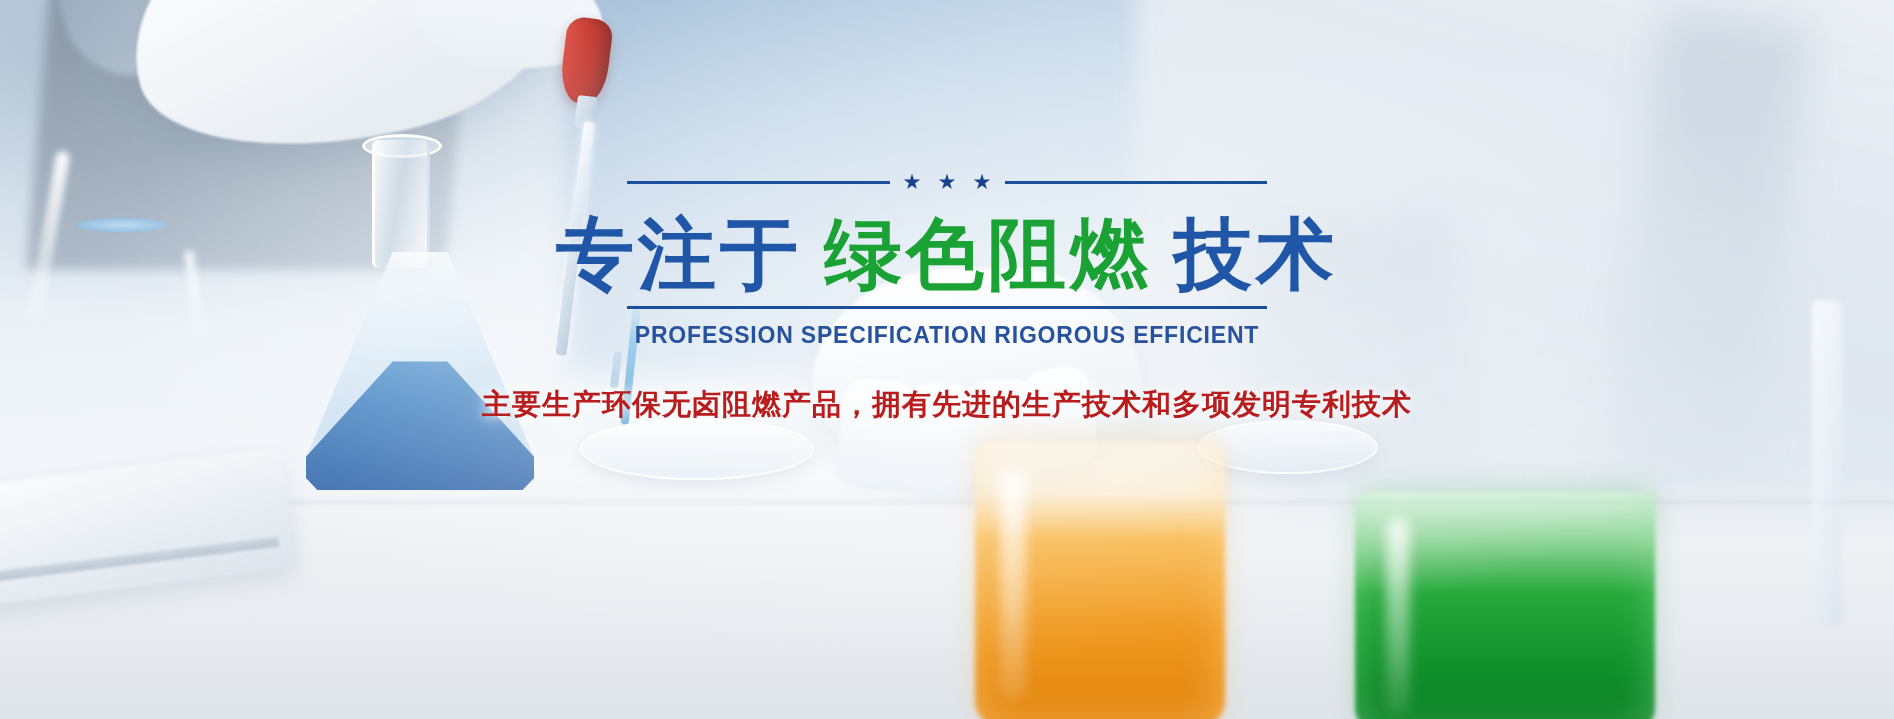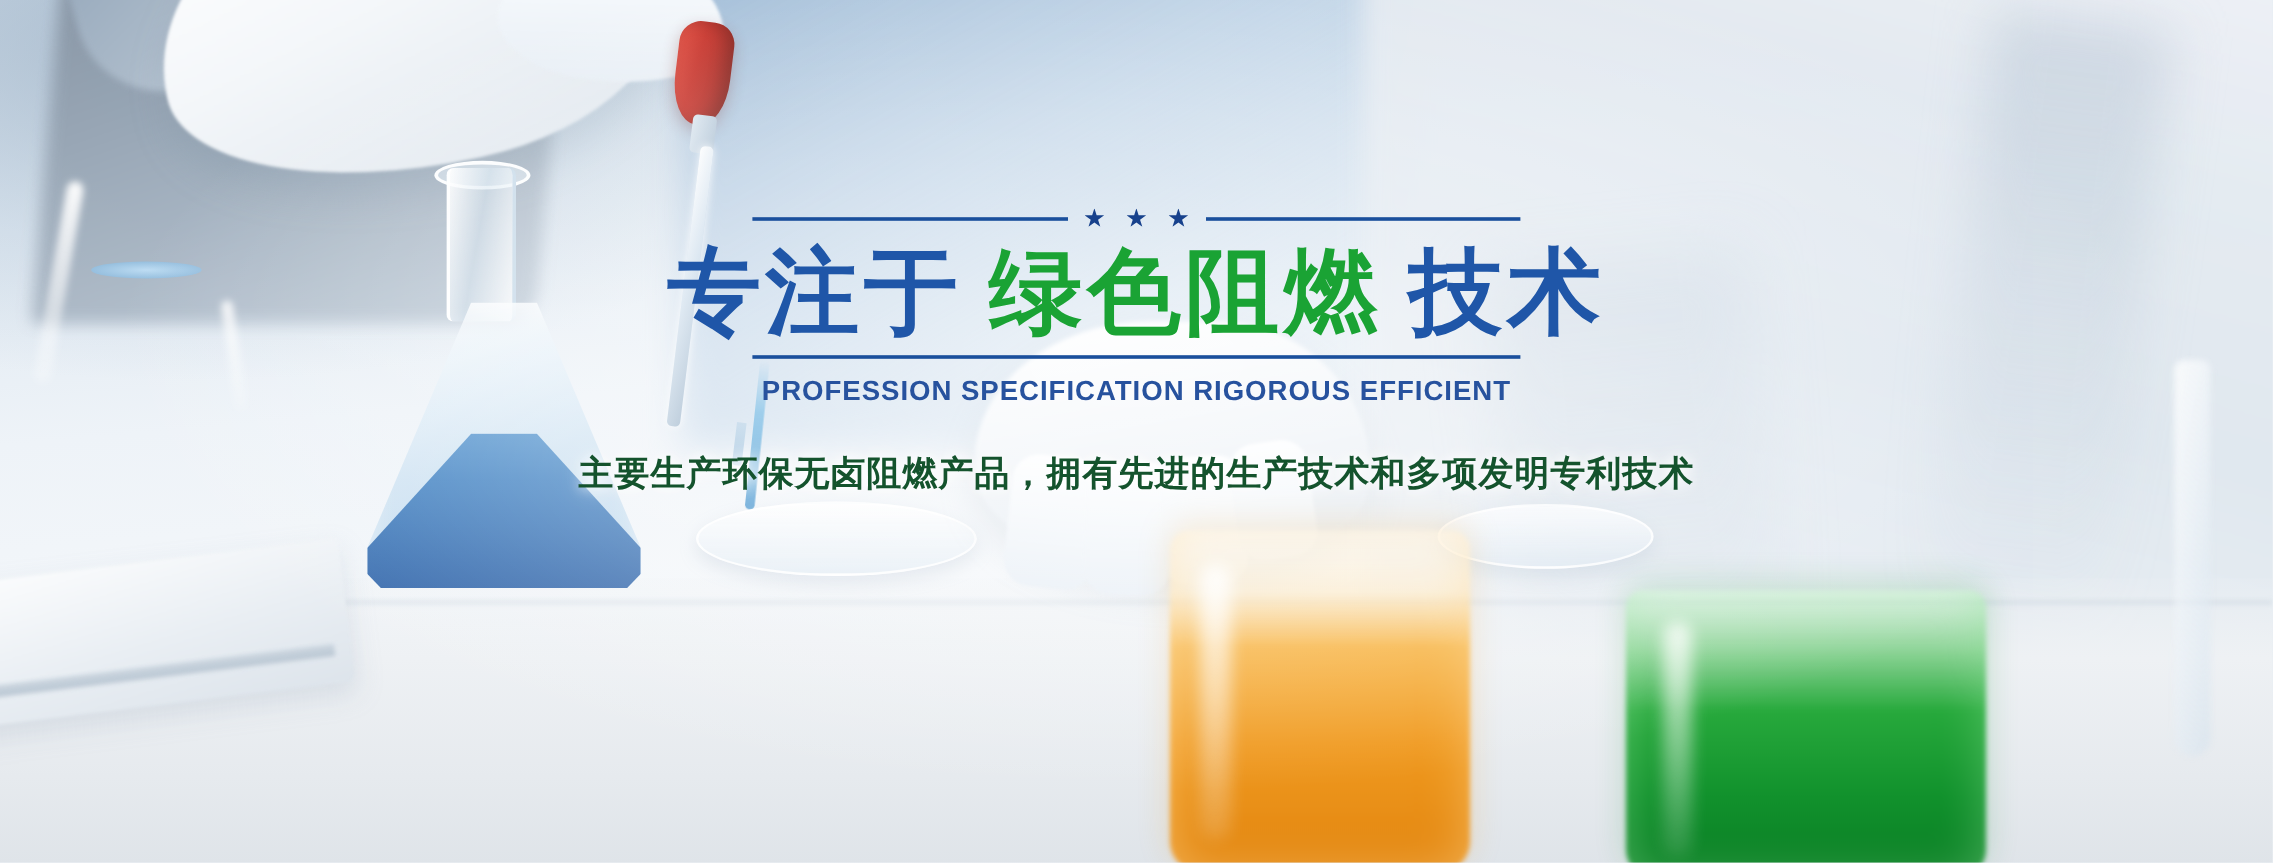--- a/index.html
+++ b/index.html
@@ -268,21 +268,21 @@
     background:#1a4f9c;
   }
   .stars{display:flex;gap:18px;align-items:center;}
   .star{
     width:17px;height:17px;background:#17418c;
     clip-path:polygon(50% 0%,61% 35%,98% 35%,68% 57%,79% 91%,50% 70%,21% 91%,32% 57%,2% 35%,39% 35%);
   }
 
   
   .headline{
-    margin-top:10px;
+    margin-top:20px;
     font-size:78px;line-height:1.08;
     font-weight:700;
     letter-spacing:4px;
     white-space:nowrap;
     font-family:"DejaVu Sans","Liberation Sans",sans-serif;
   }
   .hl-blue{color:#1f56a8;}
   .hl-green{color:#1aa334;}
   .hl-gap{display:inline-block;width:22px;}
 
@@ -295,21 +295,21 @@
   .subtitle{
     margin-top:13px;
     font-size:23px;font-weight:700;letter-spacing:.8px;
     color:#27529e;white-space:nowrap;
   }
 
   
   .desc{
     margin-top:36px;
     font-size:29px;font-weight:700;letter-spacing:1px;
-    color:#14532d;white-space:nowrap;
+    color:#b91c1c;white-space:nowrap;
     text-shadow:0 0 9px rgba(255,255,255,.95),0 0 18px rgba(255,255,255,.8);
     font-family:"DejaVu Sans","Liberation Sans",sans-serif;
   }
 </style>
 </head>
 <body>
 
 <div class="banner">
 
   <div class="bg-base"></div>

